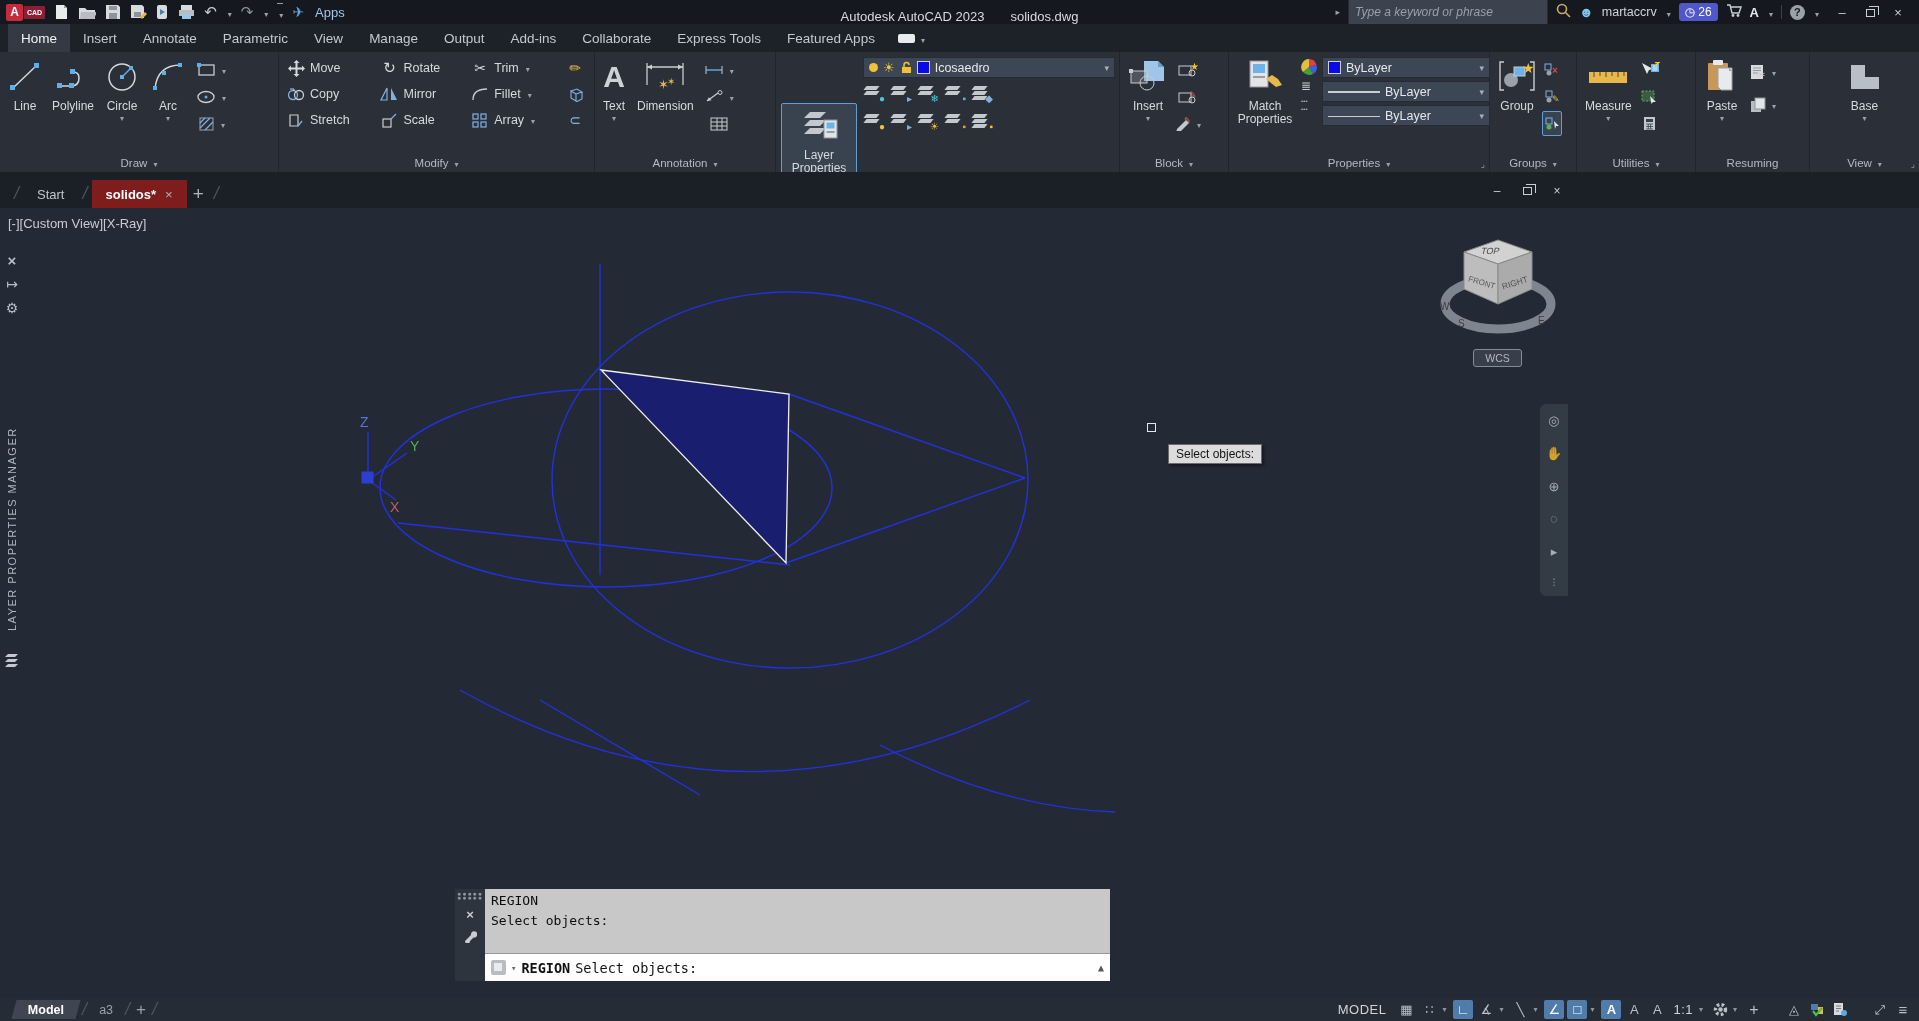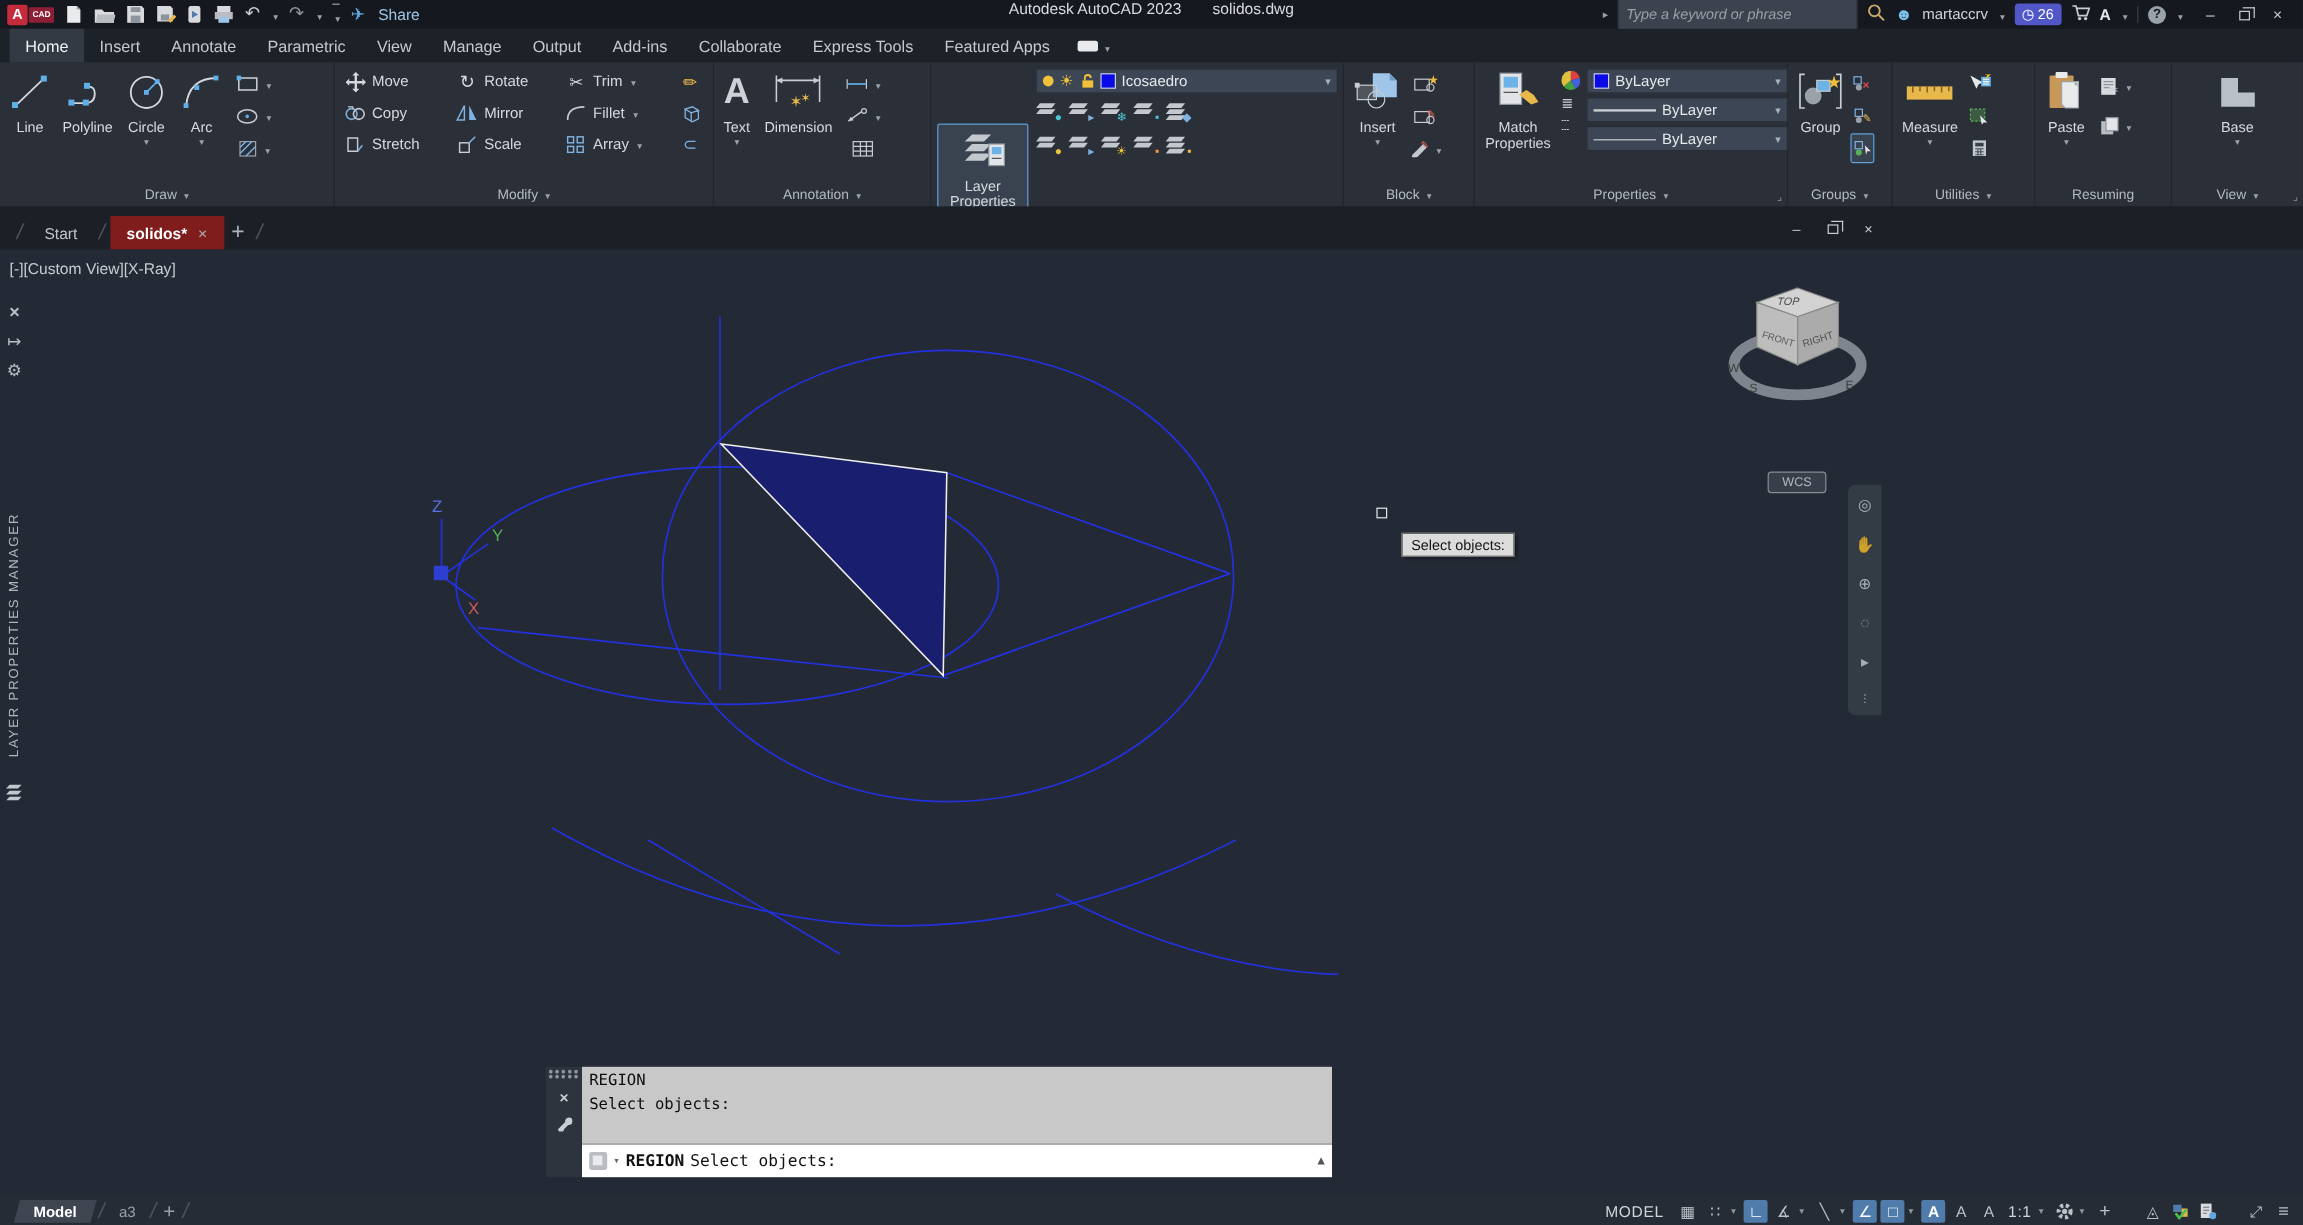--- a/index.html
+++ b/index.html
@@ -14,21 +14,21 @@
   .logo .a{width:17px;height:17px;background:#c42b3c;color:#fff;font-weight:bold;font-size:12px;
     display:flex;align-items:center;justify-content:center;border-radius:2px;}
   .logo .cad{height:13px;background:#8c1f35;color:#fff;font-size:7px;font-weight:bold;
     display:flex;align-items:center;padding:0 3px;border-radius:1px;}
   .qat .ic{display:inline-flex;align-items:center;justify-content:center;height:18px;}
   .qat svg{display:block}
   .caret::after{content:"▾";font-size:8px;color:#9aa1a9;margin-left:2px;}
   .undo,.redo{font-size:15px;color:#c9ced4;line-height:16px;}
   .share{color:#9fc5e8;font-size:13px;margin-left:2px;}
   .plane{color:#5fa8dd;font-size:14px;}
-  .tb-title{position:absolute;left:0;top:0;width:100%;height:24px;display:flex;align-items:flex-start;
+  .tb-title{position:absolute;left:0;top:0;width:100%;height:24px;display:flex;align-items:flex-end;
     justify-content:center;pointer-events:none;}
   .tb-title .t1{color:#d7dadf;font-size:13px;}
   .tb-title .t2{color:#d7dadf;font-size:13px;margin-left:26px;}
   .tb-right{position:absolute;right:0;top:0;height:24px;display:flex;align-items:center;gap:8px;padding-right:8px;}
   .srch-caret{color:#9aa1a9;font-size:9px;}
   .search{width:200px;height:18px;background:#3c434e;border:1px solid #272c34;color:#d0d4d9;
     font-style:italic;font-size:12px;padding:16px 6px;font-family:"Liberation Sans",sans-serif;}
   .search::placeholder{color:#98a0aa;}
   .person{color:#7fc4f0;font-size:14px;}
   .uname{color:#d0d4d9;font-size:12.5px;}
@@ -108,21 +108,21 @@
     flex-direction:column;align-items:center;color:#b8bec5;}
   .palettebar .pi{height:24px;display:flex;align-items:center;justify-content:center;width:100%;font-size:14px;}
   .ptitle{writing-mode:vertical-rl;transform:rotate(180deg);font-size:11px;letter-spacing:1.5px;
     color:#b0b6bd;margin-top:104px;height:210px;text-align:center;}
   .pbottom{margin-top:14px;}
   .tooltip{position:absolute;left:1168px;top:236px;background:#dcdcdc;border:1px solid #6a6a6a;
     color:#141414;font-size:12px;padding:2px 7px;box-shadow:2px 2px 3px rgba(0,0,0,.45);}
   .pickbox{position:absolute;left:1147px;top:215px;width:9px;height:9px;border:1px solid #e4e7ea;}
   .wcs{position:absolute;left:1473px;top:141px;width:49px;height:18px;border:1px solid #868c94;
     border-radius:3px;background:rgba(96,104,114,.35);color:#b2b8c0;font-size:10.5px;
-    display:flex;align-items:center;justify-content:center;margin-top:44px;}
+    display:flex;align-items:center;justify-content:center;}
   .navbar{position:absolute;left:1540px;top:196px;width:28px;height:192px;
     background:rgba(64,72,82,.55);border-radius:6px 0 0 6px;display:flex;flex-direction:column;
     align-items:center;justify-content:space-around;color:rgba(205,211,218,.75);font-size:13px;}
 
   
   .cmddock{position:absolute;left:455px;top:681px;width:655px;height:92px;display:flex;}
   .cmdstrip{width:30px;background:#2e343d;display:flex;flex-direction:column;align-items:center;
     padding-top:3px;gap:7px;color:#c8cdd2;}
   .grip{color:#8d949c;font-size:7px;letter-spacing:1px;line-height:4px;text-align:center;}
   .cmain{flex:1;display:flex;flex-direction:column;}
@@ -200,21 +200,21 @@
         </svg>
     </span>
     <span class="ic undo">↶</span>
       <span class="caret"></span>
     <span class="ic undo" style="color:#8d949c">↷</span>
       <span class="caret"></span>
     <span class="ic" style="border-top:1px solid #9aa1a9;padding-top:1px">
         <span class="caret"></span>
       </span>
     <span class="plane">✈</span>
-    <span class="share">Share</span>
+    <span class="share">Apps</span>
   </div>
   <div class="tb-title">
     <span class="t1">Autodesk AutoCAD 2023</span>
     <span class="t2">solidos.dwg</span>
   </div>
   <div class="tb-right">
     <span class="srch-caret">▸</span>
     <input class="search" placeholder="Type a keyword or phrase" style="">
     <span class="ic">
       <svg width="15" height="15">

